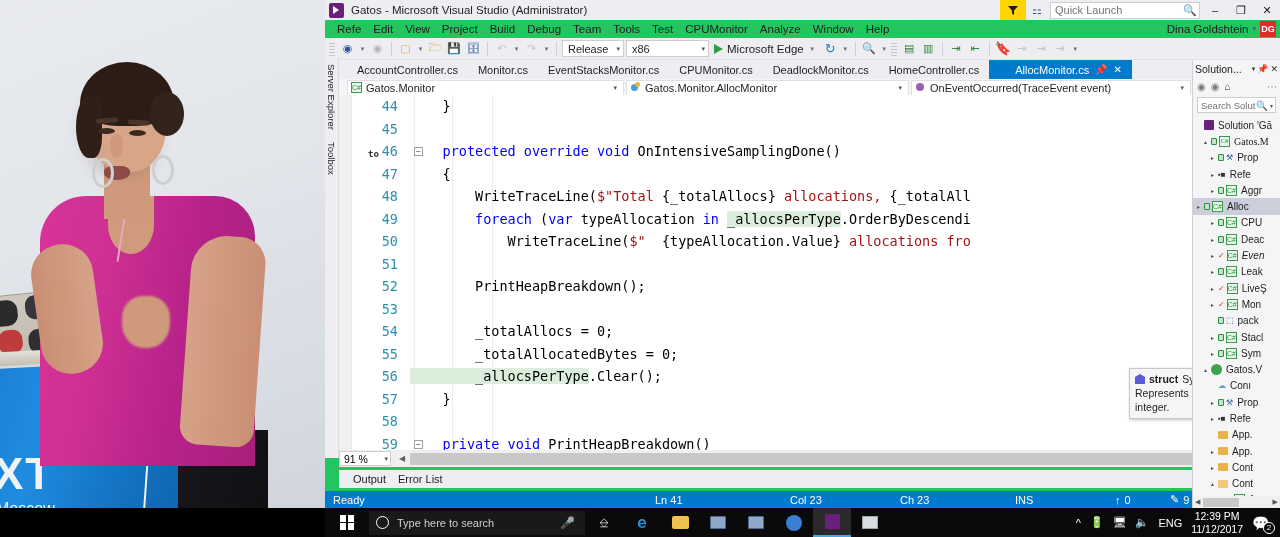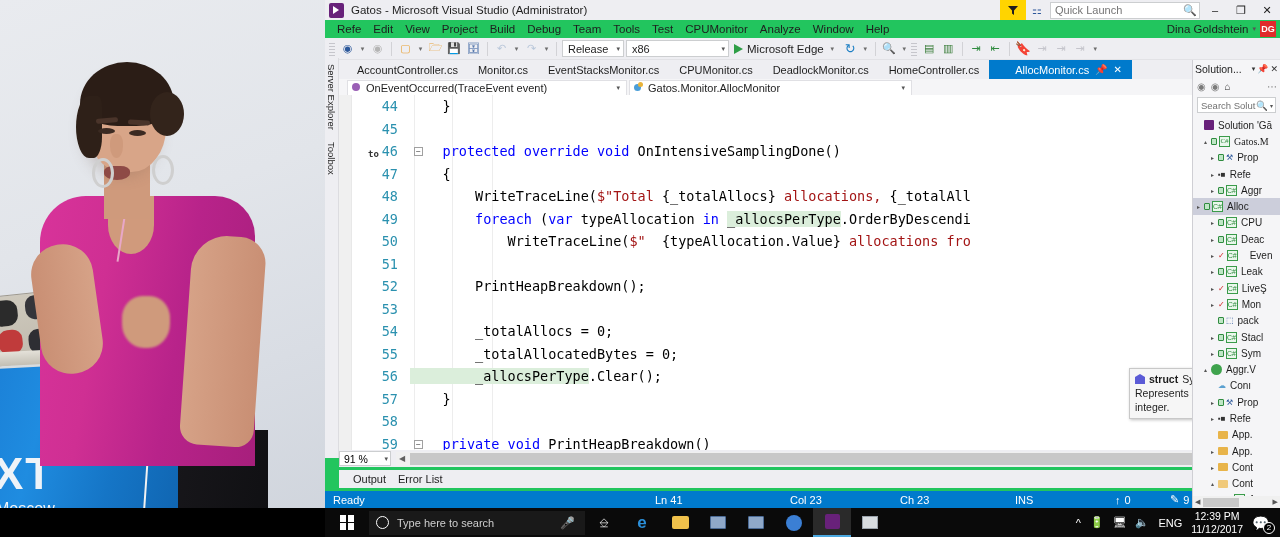--- a/index.html
+++ b/index.html
@@ -503,21 +503,21 @@
       <div class="tb-sep"></div>
       <div class="tb-ico" style="color:#b9c7da">↶</div>
       <div class="tb-caret">▾</div>
       <div class="tb-ico" style="color:#b9c7da">↷</div>
       <div class="tb-caret">▾</div>
       <div class="tb-sep"></div>
       <div class="combo" style="width:62px">
         <span class="cv">Release</span>
         <span class="cc">▾</span>
       </div>
-      <div class="combo" style="width:103px">
+      <div class="combo" style="width:83px">
         <span class="cv">x86</span>
         <span class="cc">▾</span>
       </div>
       <div class="run-btn">
         <span class="play-tri"></span>
         <span>Microsoft Edge</span>
         <span class="tb-caret">▾</span>
       </div>
       <div class="tb-ico" style="color:#1d7fc4;font-size:13px">↻</div>
       <div class="tb-caret">▾</div>
@@ -547,28 +547,33 @@
       <div class="tab">HomeController.cs</div>
       <div class="tab active">
         <span>AllocMonitor.cs</span>
         <span class="pin">📌</span>
         <span class="x">✕</span>
       </div>
       <div class="tabs-overflow">☰</div>
     </div>
 
     <div class="navbar">
+      <div class="navcell" style="width:277px">
+        <span class="ico-cs">C#</span>
+        <span class="nc-txt">Gatos.Monitor</span>
+        <span class="nc-arr">▾</span>
+      </div>
+      <div class="navcell" style="width:283px">
+        <span class="ico-class"></span>
+        <span class="nc-txt">Gatos.Monitor.AllocMonitor</span>
+        <span class="nc-arr">▾</span>
+      </div>
       <div class="navcell" style="width:280px">
         <span class="ico-method"></span>
         <span class="nc-txt">OnEventOccurred(TraceEvent event)</span>
-        <span class="nc-arr">▾</span>
-      </div>
-      <div class="navcell" style="width:283px">
-        <span class="ico-class"></span>
-        <span class="nc-txt">Gatos.Monitor.AllocMonitor</span>
         <span class="nc-arr">▾</span>
       </div>
     </div>
 
     <div class="dock-left">
       <span>Server Explorer</span>
       <span>Toolbox</span>
     </div>
 
     <div class="editor-wrap">
@@ -698,21 +703,21 @@
         <div class="node" style="padding-left: 16px;">
           <span class="arrw">▸</span>
           <span class="lock"></span>
           <span class="ico-cs">C#</span>
           <span style="margin-left: 2px;">Deac</span>
         </div>
         <div class="node" style="padding-left: 16px;">
           <span class="arrw">▸</span>
           <span class="red-check">✓</span>
           <span class="ico-cs">C#</span>
-          <span style="margin-left: 10px;">Even</span>
+          <span style="margin-left: 2px; font-style: italic;">Even</span>
         </div>
         <div class="node" style="padding-left: 16px;">
           <span class="arrw">▸</span>
           <span class="lock"></span>
           <span class="ico-cs">C#</span>
           <span style="margin-left: 2px;">Leak</span>
         </div>
         <div class="node" style="padding-left: 16px;">
           <span class="arrw">▸</span>
           <span class="red-check">✓</span>
@@ -739,21 +744,21 @@
         </div>
         <div class="node" style="padding-left: 16px;">
           <span class="arrw">▸</span>
           <span class="lock"></span>
           <span class="ico-cs">C#</span>
           <span style="margin-left: 2px;">Sym</span>
         </div>
         <div class="node" style="padding-left: 9px;">
           <span class="arrw">▴</span>
           <span class="proj-ico"></span>
-          <span style="margin-left: 2px;">Aggr.V</span>
+          <span style="margin-left: 2px;">Gatos.V</span>
         </div>
         <div class="node" style="padding-left: 16px;">
           <span class="arrw"></span>
           <span class="globe">☁</span>
           <span style="margin-left: 2px;">Conı</span>
         </div>
         <div class="node" style="padding-left: 16px;">
           <span class="arrw">▸</span>
           <span class="lock"></span>
           <span class="wrench">⚒</span>

